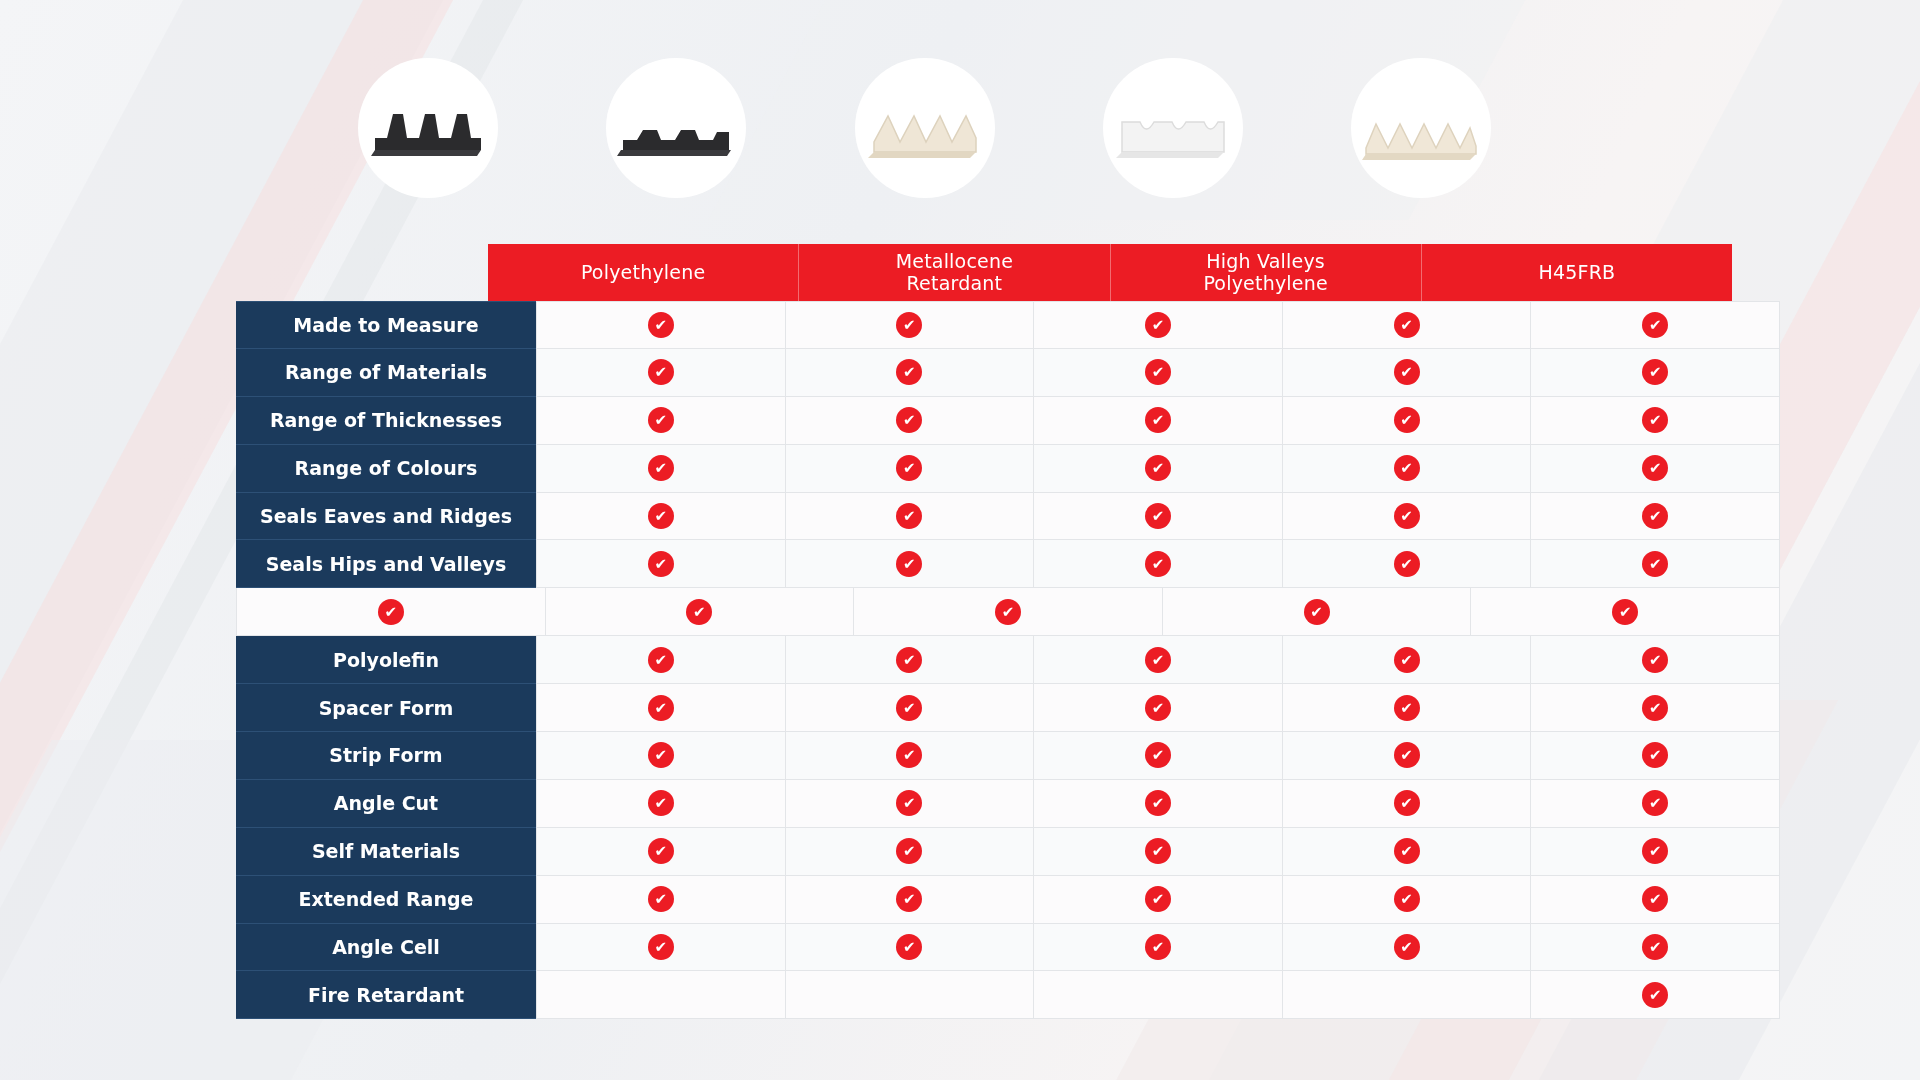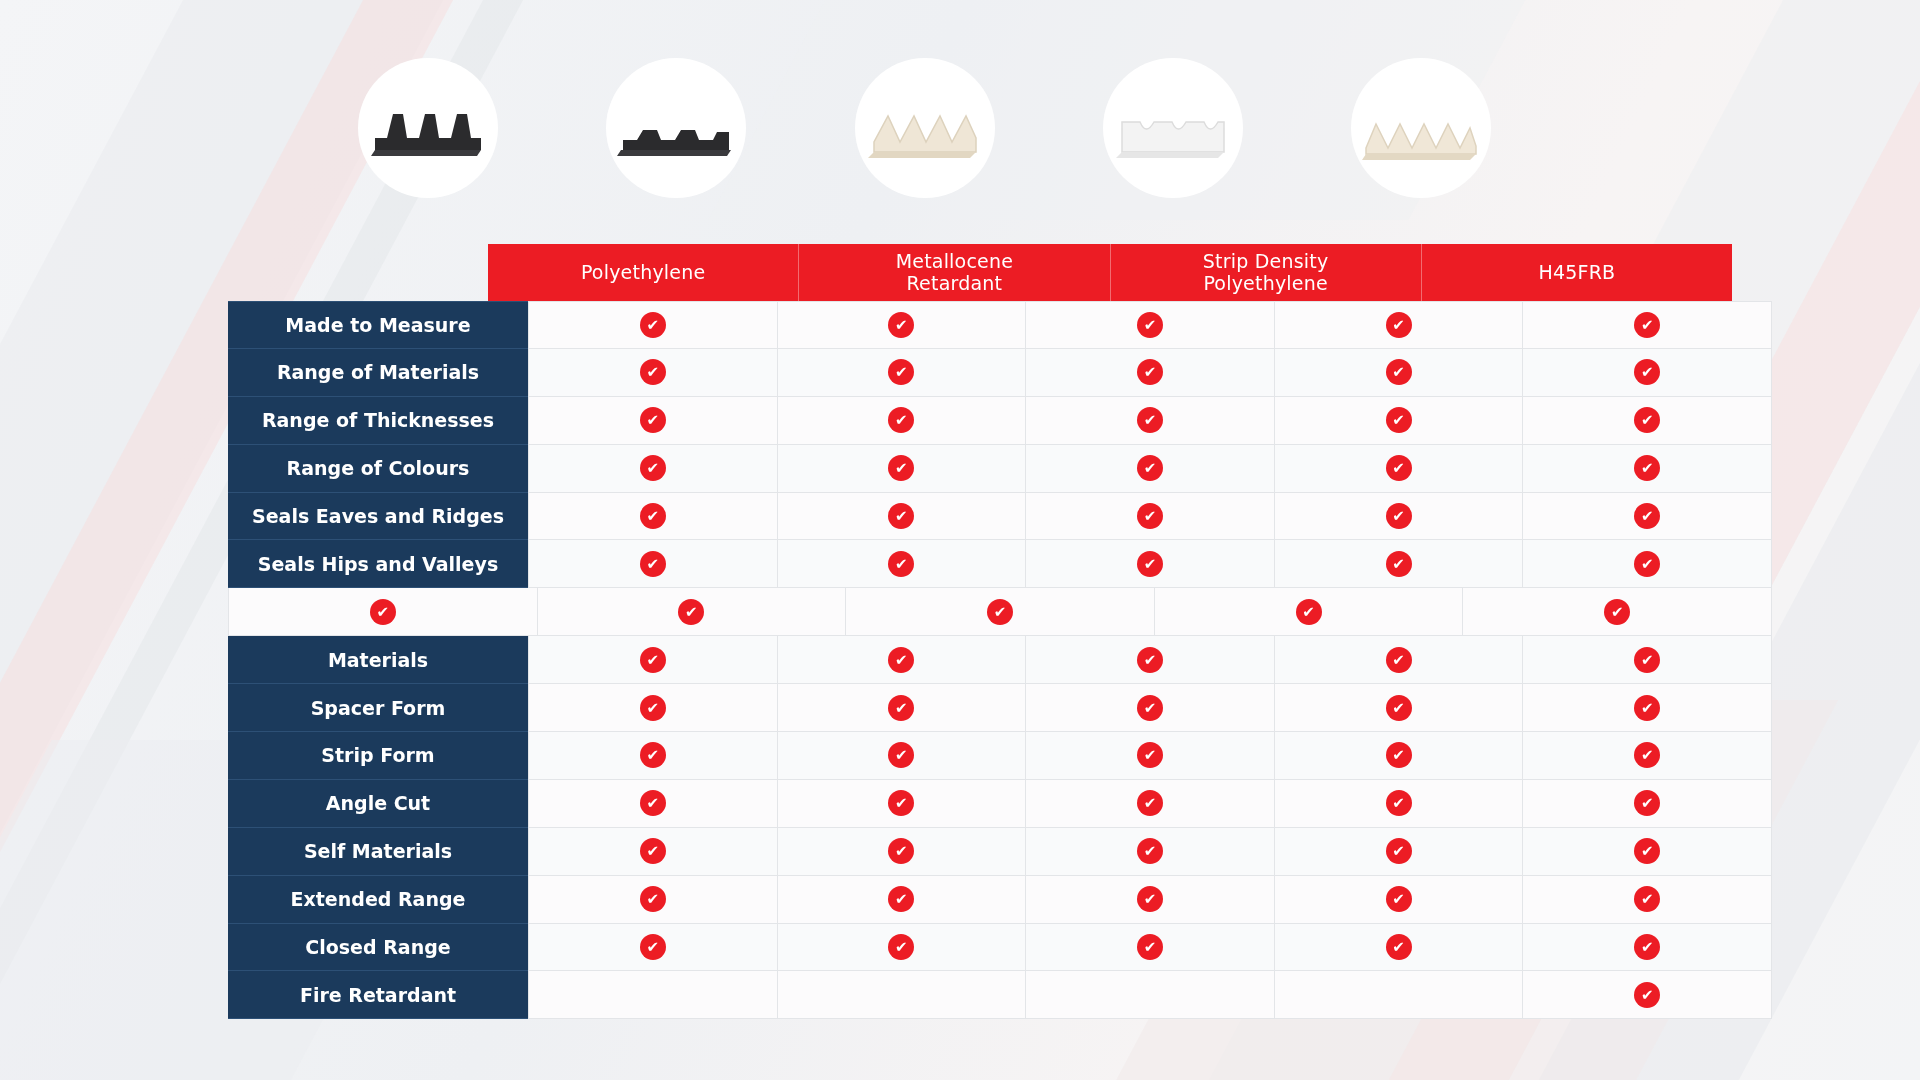--- a/index.html
+++ b/index.html
@@ -84,21 +84,21 @@
     line-height: 1.15;
     letter-spacing: .2px;
   }
   .header-cell:not(:last-child) {
     border-right: 1px solid rgba(255,255,255,.35);
   }
 
   
   .grid {
     position: absolute;
-    left: 180px;
+    left: 188px;
     top: 301px;
     width: 1544px;
     padding-left: 48px;
   }
   .row {
     display: flex;
     height: 47.9px;
   }
   .row-label {
     width: 300px;
@@ -225,21 +225,21 @@
     </span>
   </div>
   <div class="header-cell">
     <span>
       <span>Metallocene</span><br>
       <span>Retardant</span>
     </span>
   </div>
   <div class="header-cell">
     <span>
-      <span>Strip Density</span><br>
+      <span>High Valleys</span><br>
       <span>Polyethylene</span>
     </span>
   </div>
   <div class="header-cell">
     <span>
       <span>H45FRB</span>
       <span></span>
     </span>
   </div>
 </div>
@@ -378,21 +378,21 @@
         </div>
         <div class="cell">
           <div class="tick">✔</div>
         </div>
         <div class="cell">
           <div class="tick">✔</div>
         </div>
       </div>
     </div>
     <div class="row">
-      <div class="row-label">Materials</div>
+      <div class="row-label">Polyolefin</div>
       <div class="cells">
         <div class="cell">
           <div class="tick">✔</div>
         </div>
         <div class="cell">
           <div class="tick">✔</div>
         </div>
         <div class="cell">
           <div class="tick">✔</div>
         </div>
@@ -498,21 +498,21 @@
         </div>
         <div class="cell">
           <div class="tick">✔</div>
         </div>
         <div class="cell">
           <div class="tick">✔</div>
         </div>
       </div>
     </div>
     <div class="row">
-      <div class="row-label">Closed Range</div>
+      <div class="row-label">Angle Cell</div>
       <div class="cells">
         <div class="cell">
           <div class="tick">✔</div>
         </div>
         <div class="cell">
           <div class="tick">✔</div>
         </div>
         <div class="cell">
           <div class="tick">✔</div>
         </div>

